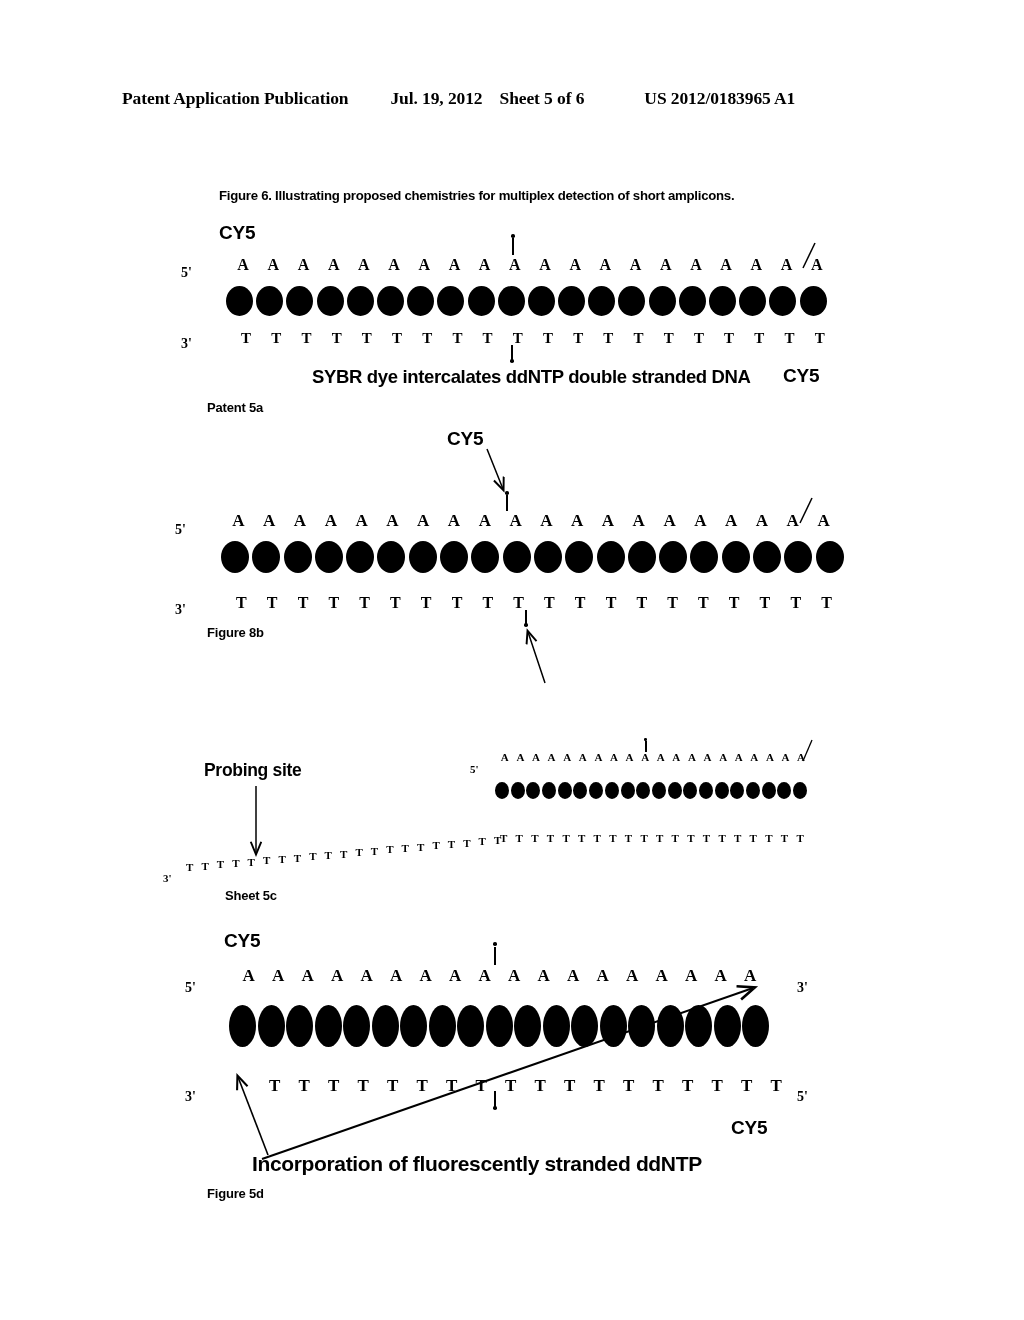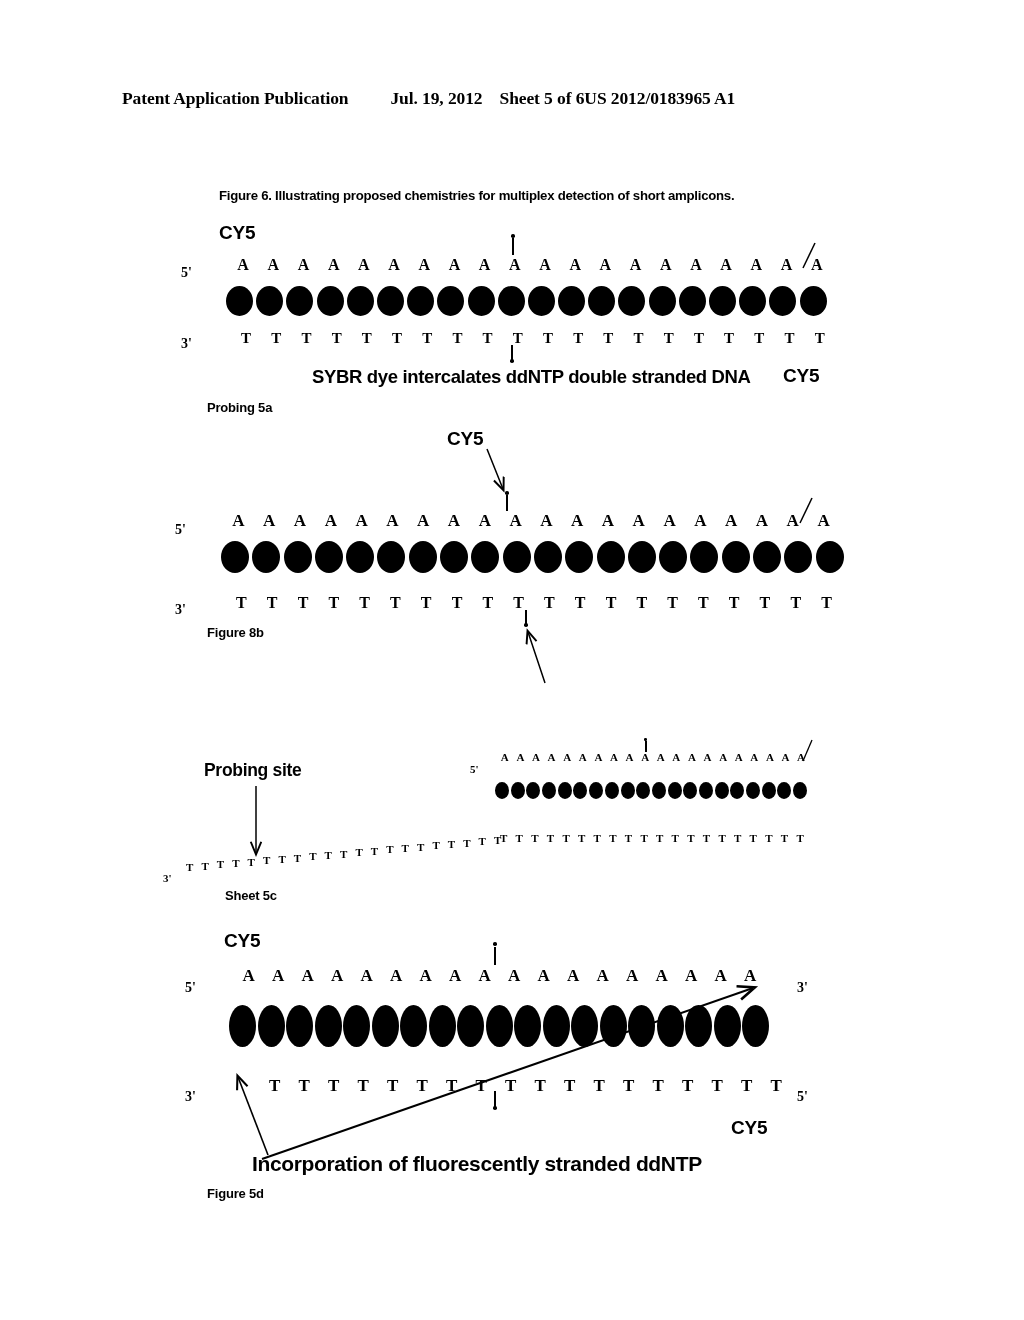--- a/index.html
+++ b/index.html
@@ -26,21 +26,21 @@
     align-items: baseline;
     font-family: "Liberation Serif", serif;
     font-weight: bold;
     font-size: 17.5px;
     letter-spacing: -0.1px;
     white-space: nowrap;
   }
   .ph-pub   { }
   .ph-date  { margin-left: 42px; }
   .ph-sheet { margin-left: 17px; }
-  .ph-num   { }
+  .ph-num   { margin-left: 60px; }
 
   
   .fig4-caption {
     position: absolute;
     top: 188px;
     left: 219px;
     font-size: 13.2px;
     font-weight: bold;
     letter-spacing: -0.25px;
     white-space: nowrap;
@@ -231,21 +231,21 @@
       <span class="base" style="width: 30.2px; font-size: 15px;">T</span>
     </div>
 
   <div class="stalk" style="left:512px; top:238px; height:17px;"></div>
   <div class="stalk-dot" style="left:511px; top:234px;"></div>
   <div class="stalk" style="left:511px; top:345px; height:15px;"></div>
   <div class="stalk-dot" style="left:510px; top:359px;"></div>
 
   <div class="panel-caption" style="left:312px; top:366px;">SYBR dye intercalates ddNTP double stranded DNA</div>
   <div class="cy5" style="left:783px; top:365px;">CY5</div>
-  <div class="fig-label" style="left:207px; top:400px;">Probing 5a</div>
+  <div class="fig-label" style="left:207px; top:400px;">Patent 5a</div>
 </div>
 
 <div class="panel">
   <div class="cy5" style="left:447px; top:428px;">CY5</div>
 
   <div class="prime" style="left:175px; top:522px;">5'</div>
   <div class="prime" style="left:175px; top:602px;">3'</div>
 
   <div class="base-row row-a" id="f5b-top" style="left:223px; top:512px;">
       <span class="base" style="width: 30.8px; font-size: 17px;">A</span>

